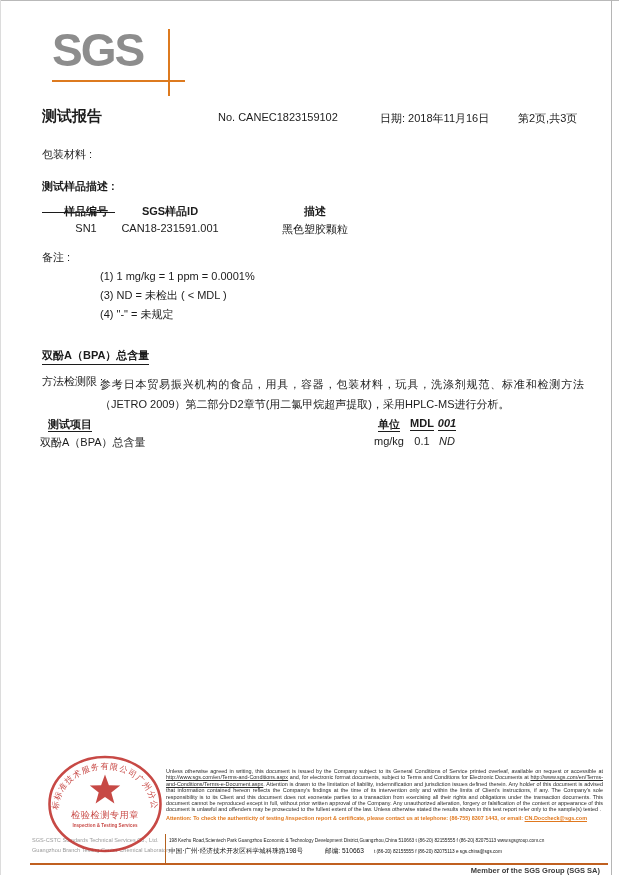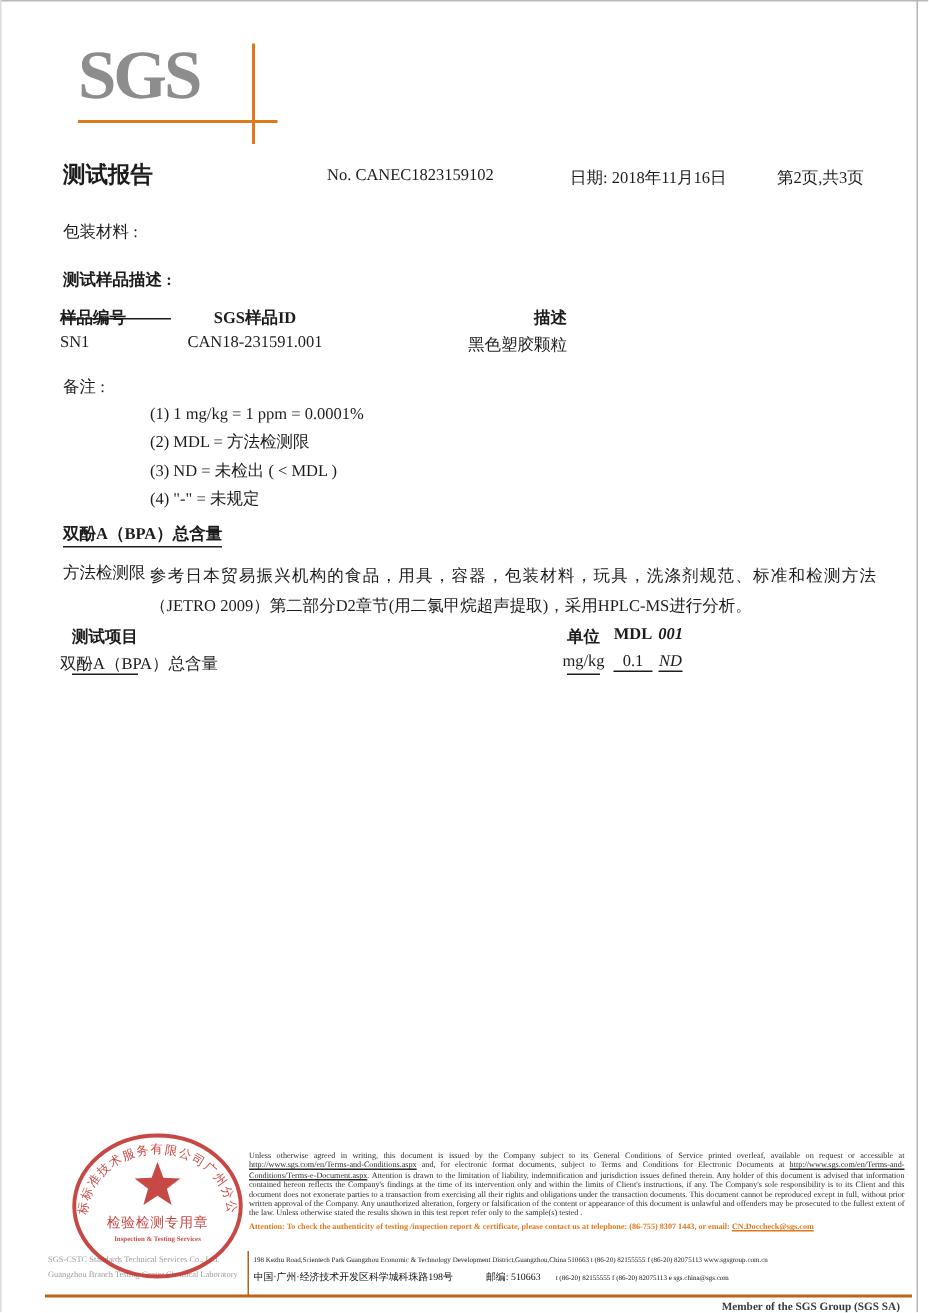--- a/index.html
+++ b/index.html
@@ -1,17 +1,17 @@
 <!DOCTYPE html>
 <html><head>
 <meta charset="utf-8">
 <style>
   html,body{margin:0;padding:0;background:#ffffff;}
   .page{position:relative;width:619px;height:875px;background:#ffffff;overflow:hidden;
-        font-family:Liberation Serif, serif;color:#1c1c1c;}
+        font-family:Liberation Sans, sans-serif;color:#1c1c1c;}
   .abs{position:absolute;}
   
   .edge-top{left:0;top:0;width:619px;height:1px;background:#b9b9b9;}
   .edge-right{left:611px;top:0;width:1px;height:875px;background:#b5b5b5;}
   .edge-left{left:0;top:0;width:1px;height:875px;background:#dcdcdc;}
   
   .sgs-logo{left:52px;top:27px;font-size:46px;font-weight:bold;color:#8d8d8d;
             letter-spacing:-2px;line-height:1;}
   .logo-hline{left:52px;top:80px;width:133px;height:2px;background:#dd7a1f;}
   .logo-vline{left:168px;top:29px;width:2px;height:67px;background:#dd7a1f;}
@@ -19,32 +19,32 @@
   .doc-title{left:42px;top:107px;font-size:15px;font-weight:bold;}
   .report-no{left:218px;top:111px;font-size:11px;}
   .report-date{left:380px;top:111px;font-size:11px;}
   .page-info{left:518px;top:111px;font-size:11px;}
   .lbl{font-size:11px;}
   .results-label{left:42px;top:147px;}
   .sample-desc-label{left:42px;top:179px;font-weight:bold;border-bottom:1px solid #1c1c1c;padding-bottom:18px;}
   
   .st-h{top:204px;font-size:11px;font-weight:bold;}
   .st-v{top:222px;font-size:11px;}
-  .st-c1{left:40px;width:92px;}
+  .st-c1{left:40px;width:92px;text-align:center;}
   .st-c2{left:118px;width:104px;text-align:center;}
-  .st-c3{left:228px;width:150px;text-align:right;}
+  .st-c3{left:240px;width:150px;text-align:center;}
   .notes-label{left:42px;top:250px;}
   .notes{left:100px;top:267px;font-size:11px;line-height:19px;}
   .bpa-heading{left:42px;top:348px;font-size:11px;font-weight:bold;border-bottom:1px solid #1c1c1c;padding-bottom:1px;}
   .method-label{left:42px;top:374px;}
   .method-text{left:100px;top:374px;width:484px;font-size:11px;line-height:20px;text-align:justify;}
   
   .rt-h{top:417px;font-size:11px;font-weight:bold;}
   .rt-v{top:435px;font-size:11px;}
-  .u{border-bottom:1px solid #1c1c1c;padding-bottom:18px;}
+  .u{border-bottom:1px solid #1c1c1c;padding-bottom:1px;}
   .rt-item-h{left:48px;}
   .rt-item{left:40px;}
   .rt-unit{left:372px;width:34px;text-align:center;}
   .rt-mdl{left:406px;width:32px;text-align:center;}
   .rt-001{left:432px;width:30px;text-align:center;font-style:italic;}
   
   .stamp{left:46px;top:754px;width:118px;height:101px;z-index:3;}
   
   .legal{left:166px;top:768px;width:437px;font-size:5.45px;line-height:6.4px;
          text-align:justify;color:#2c2c2c;z-index:2;}
@@ -83,21 +83,20 @@
   <div class="abs st-h st-c1">样品编号</div>
   <div class="abs st-h st-c2">SGS样品ID</div>
   <div class="abs st-h st-c3">描述</div>
   <div class="abs st-v st-c1">SN1</div>
   <div class="abs st-v st-c2">CAN18-231591.001</div>
   <div class="abs st-v st-c3">黑色塑胶颗粒</div>
 
   <div class="abs lbl notes-label">备注 :</div>
   <div class="abs notes">
     <div>(1) 1 mg/kg = 1 ppm = 0.0001%</div>
-    <div>(2) MDL = 方法检测限</div>
     <div>(3) ND = 未检出 ( &lt; MDL )</div>
     <div>(4) "-" = 未规定</div>
   </div>
 
   <div class="abs bpa-heading">双酚A（BPA）总含量</div>
   <div class="abs lbl method-label">方法检测限 :</div>
   <div class="abs method-text">参考日本贸易振兴机构的食品，用具，容器，包装材料，玩具，洗涤剂规范、标准和检测方法（JETRO 2009）第二部分D2章节(用二氯甲烷超声提取)，采用HPLC-MS进行分析。</div>
 
   <div class="abs rt-h rt-item-h"><span class="u">测试项目</span></div>
   <div class="abs rt-h rt-unit"><span class="u">单位</span></div>

